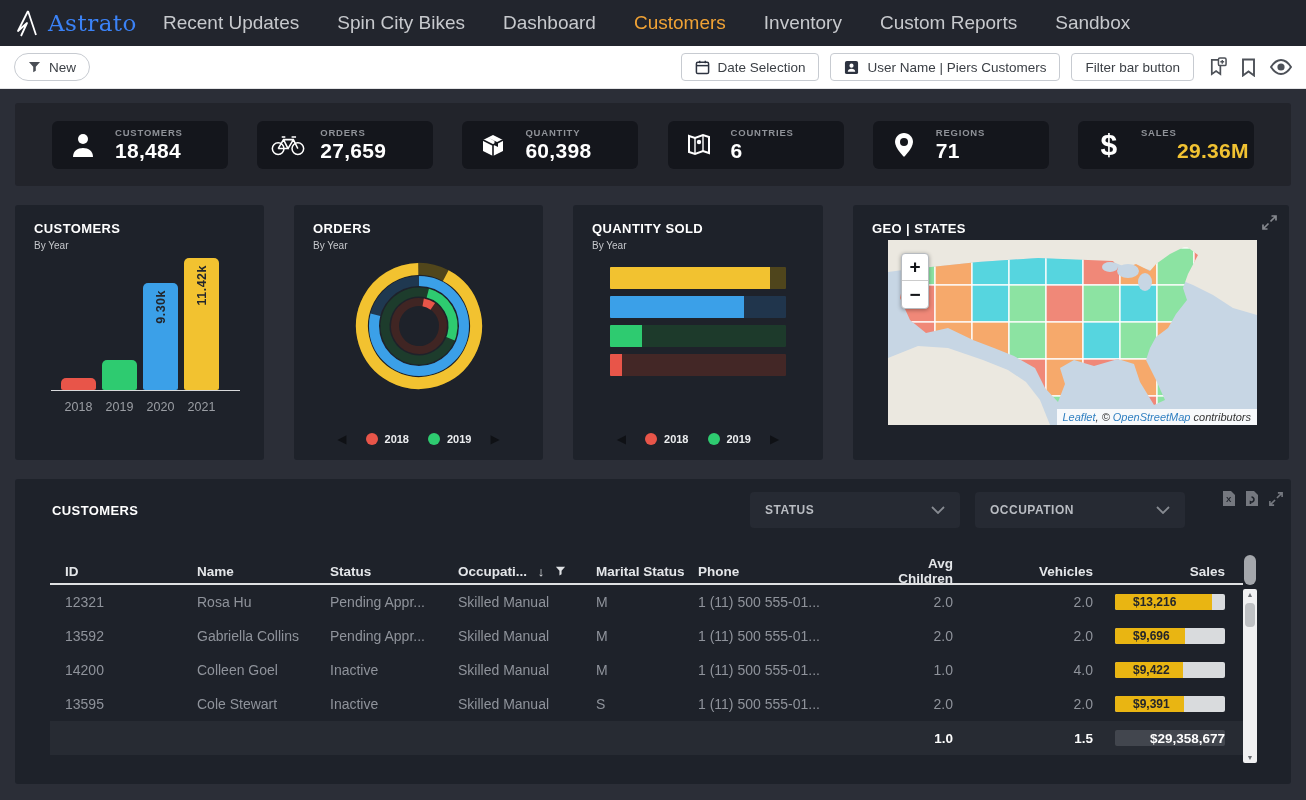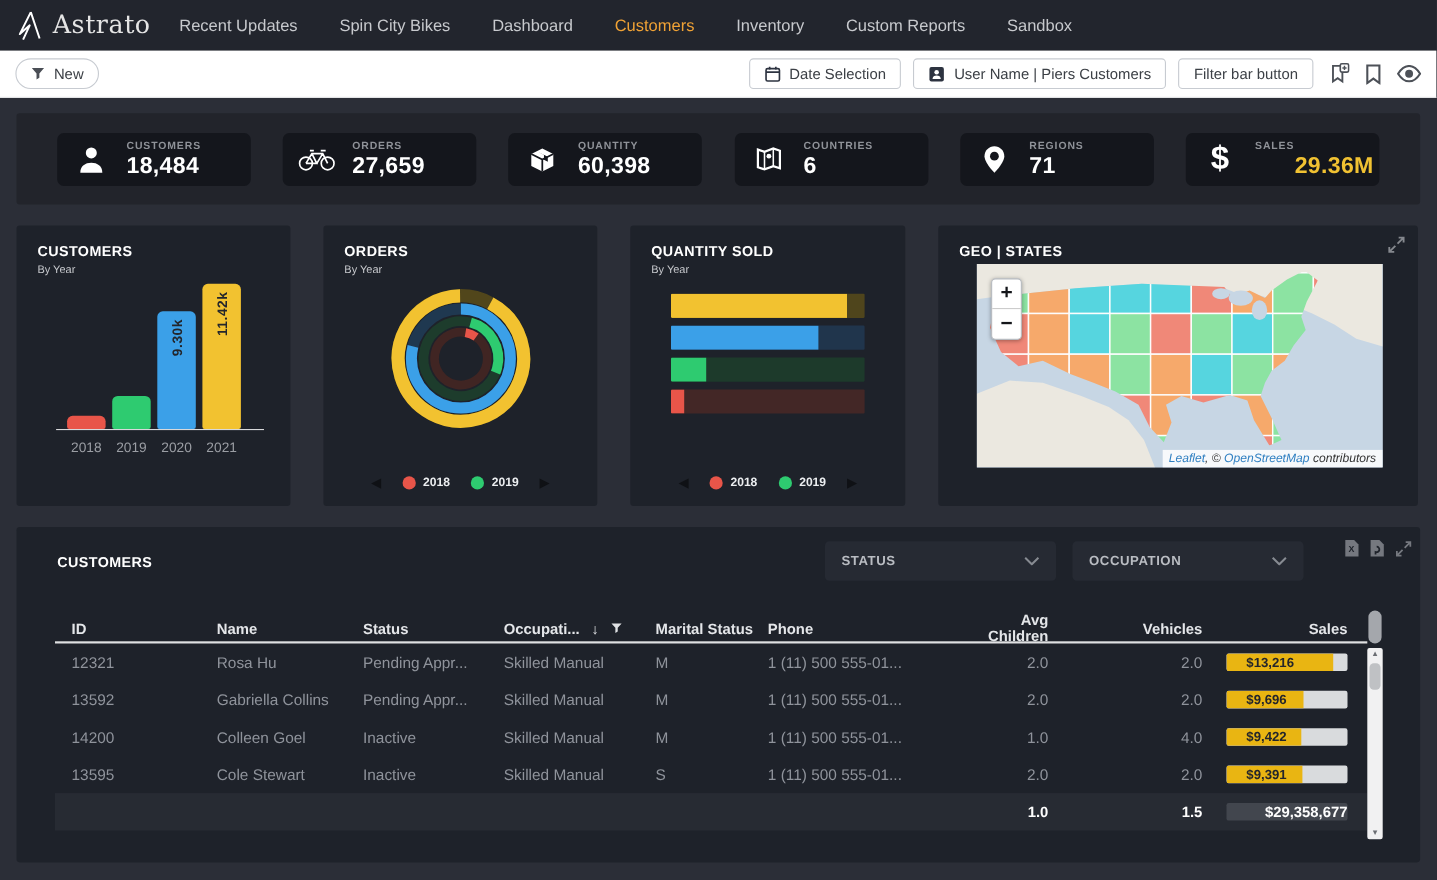--- a/index.html
+++ b/index.html
@@ -1,24 +1,24 @@
 <!DOCTYPE html>
 <html><head>
 <meta charset="utf-8">
 <style>
   * { margin:0; padding:0; box-sizing:border-box; }
   html,body { width:1306px; height:800px; overflow:hidden; background:#2b2e37;
     font-family:"Liberation Sans", sans-serif; }
 
   
   .topnav { height:46px; background:#22252d; display:flex; align-items:center; padding:0 14px; }
-  .brand { display:flex; align-items:center; gap:8px; color:#e5e5e5; }
+  .brand { display:flex; align-items:center; gap:8px; color:#3b82f6; }
   .brand-name { font-family:"DejaVu Serif", serif; font-size:23px; letter-spacing:.5px; }
   .nav-items { display:flex; gap:38px; margin-left:26px; }
-  .nav-item { font-size:15px; color:#c7c9cd; cursor:pointer; white-space:nowrap; }
+  .nav-item { font-size:19px; color:#c7c9cd; cursor:pointer; white-space:nowrap; }
   .nav-item.active { color:#f0a235; }
 
   
   .toolbar { height:43px; background:#ffffff; display:flex; align-items:center;
     justify-content:space-between; padding:0 14px; border-bottom:1px solid #e3e4e6; }
   .btn { height:28px; display:inline-flex; align-items:center; gap:8px; padding:0 13px;
     background:#fff; border:1px solid #c7cbd1; border-radius:4px; font-size:13.5px;
     color:#3c4046; cursor:pointer; white-space:nowrap; }
   .btn.pill { border-radius:14px; }
   .toolbar-right { display:flex; align-items:center; gap:11px; }

